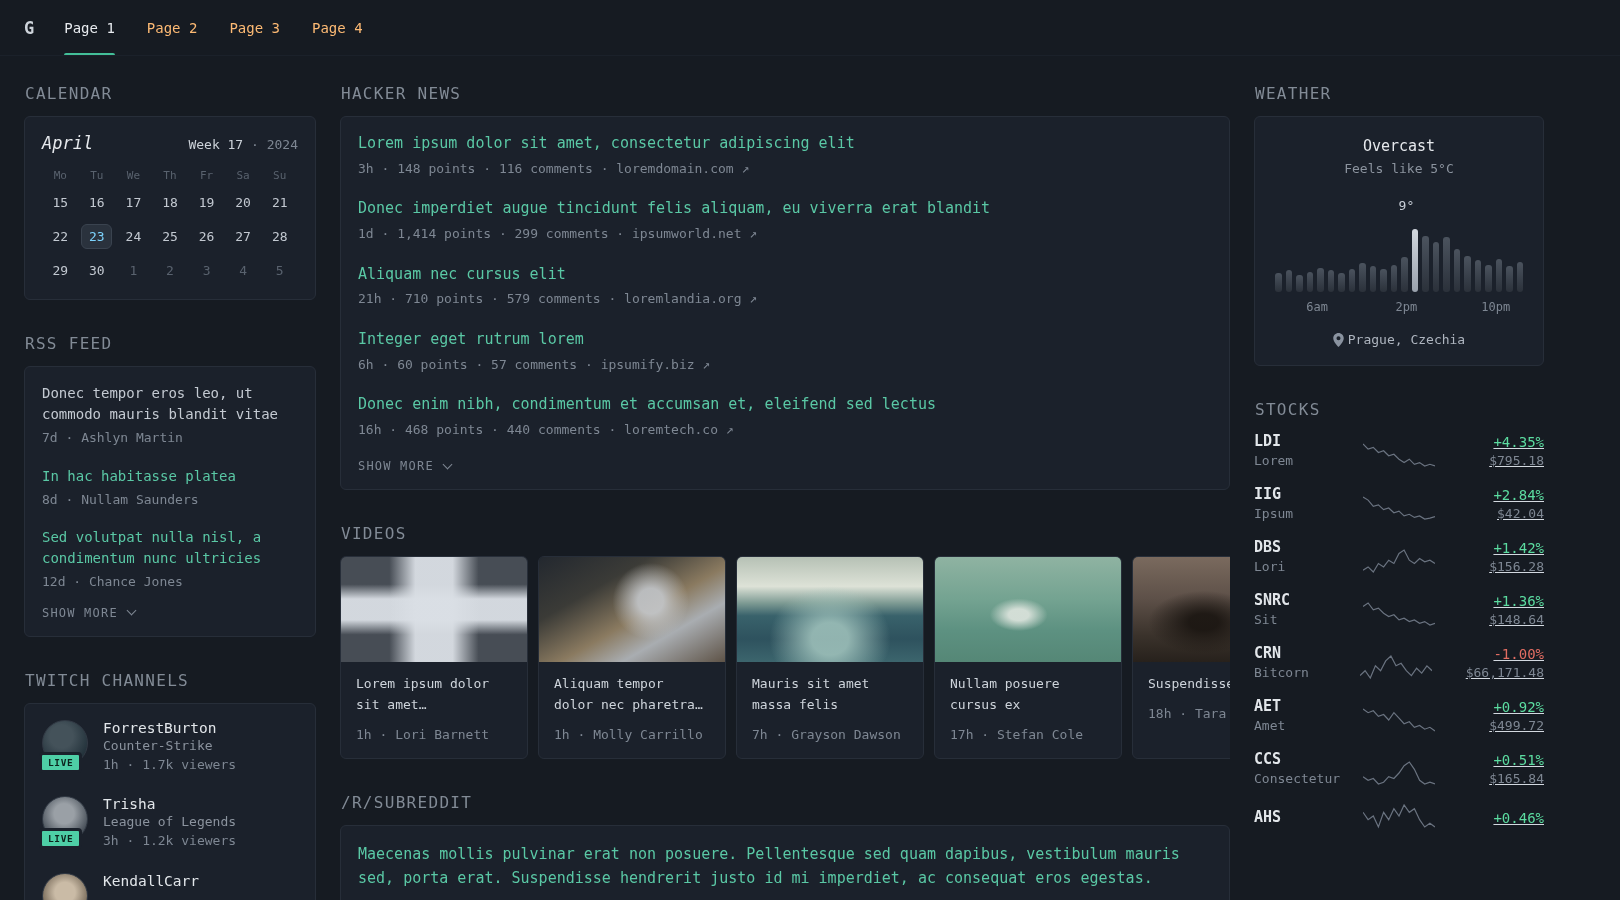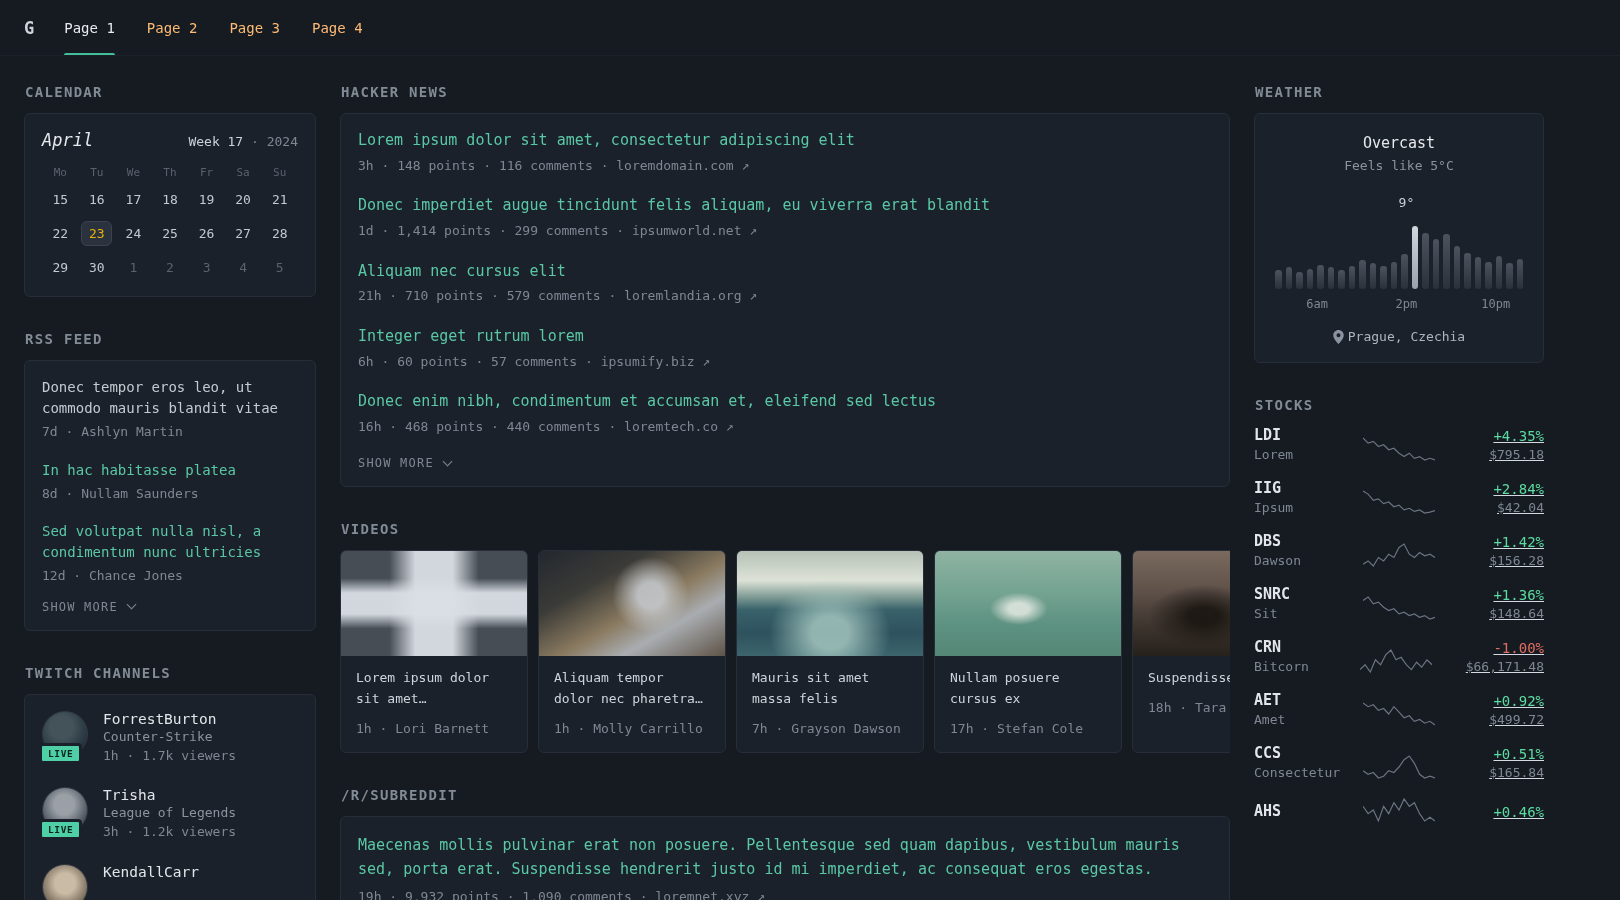--- a/index.html
+++ b/index.html
@@ -32,42 +32,42 @@
   
   .main {
     display: grid;
     grid-template-columns: 292px 890px 290px;
     gap: 0 24px;
     padding: 28px 0 0 24px;
     align-items: start;
   }
   .widget { margin-bottom: 34px; }
   .widget-title {
-    font-size: 14px; font-weight: bold; letter-spacing: 1.3px;
+    font-size: 16px; font-weight: normal; letter-spacing: 1.3px;
     color: #828b96; margin: 0 0 13px 1px;
   }
   .card {
     background: #1b212b; border: 1px solid #272e39; border-radius: 6px;
     padding: 16px 17px;
   }
   .meta { font-size: 13px; color: #7e8793; line-height: 1.5; }
 
   
   .cal-head { display: flex; justify-content: space-between; align-items: baseline; margin-bottom: 16px; }
   .cal-month { font-size: 17px; color: #e6e9ed; font-style: italic; }
   .cal-week { font-size: 13px; color: #ccd2d9; }
   .cal-week .dim { color: #7e8793; }
   .cal-grid { display: grid; grid-template-columns: repeat(7, 1fr); row-gap: 9px; justify-items: center; }
   .cal-dow { font-size: 11px; color: #59626e; padding-bottom: 8px; }
   .cal-day {
     font-size: 13px; color: #c3c9d1; width: 31px; padding: 4px 0;
     text-align: center; border: 1px solid transparent; border-radius: 6px;
   }
   .cal-day.other { color: #59626e; }
-  .cal-day.current { background: #2a323d; border-color: #3a434f; color: #eab308; }
+  .cal-day.current { background: #2a323d; border-color: #3a434f; color: #7dd3fc; }
 
   
   .feed-item { display: block; margin-bottom: 18px; }
   .feed-item:last-of-type { margin-bottom: 6px; }
   .item-title { color: #5ac8a5; font-size: 14px; line-height: 1.5; margin-bottom: 3px; }
   .item-title.plain { color: #c4cad2; }
   .hn .item-title { font-size: 15px; line-height: 1.45; margin-bottom: 4px; }
   .hn .feed-item { margin-bottom: 20px; }
   .reddit .item-title { font-size: 15px; line-height: 1.6; margin-bottom: 6px; }
   .show-more {
@@ -438,21 +438,21 @@
             </svg>
           <div class="s-val">
               <div class="s-change">+2.84%</div>
               <div class="s-price">$42.04</div>
             </div>
         </div>
 
         <div class="stock-row">
           <div class="s-id">
               <div class="s-sym">DBS</div>
-              <div class="s-name">Dawson</div>
+              <div class="s-name">Lori</div>
             </div>
           <svg class="spark" viewBox="0 0 72 26">
               <polyline points="0.0,22.3 5.1,18.9 10.3,24.0 15.4,15.5 20.6,18.9 25.7,12.2 30.9,15.5 36.0,5.4 41.1,2.0 46.3,12.2 51.4,15.5 56.6,10.5 61.7,13.8 66.9,12.2 72.0,15.5"></polyline>
             </svg>
           <div class="s-val">
               <div class="s-change">+1.42%</div>
               <div class="s-price">$156.28</div>
             </div>
         </div>
 

